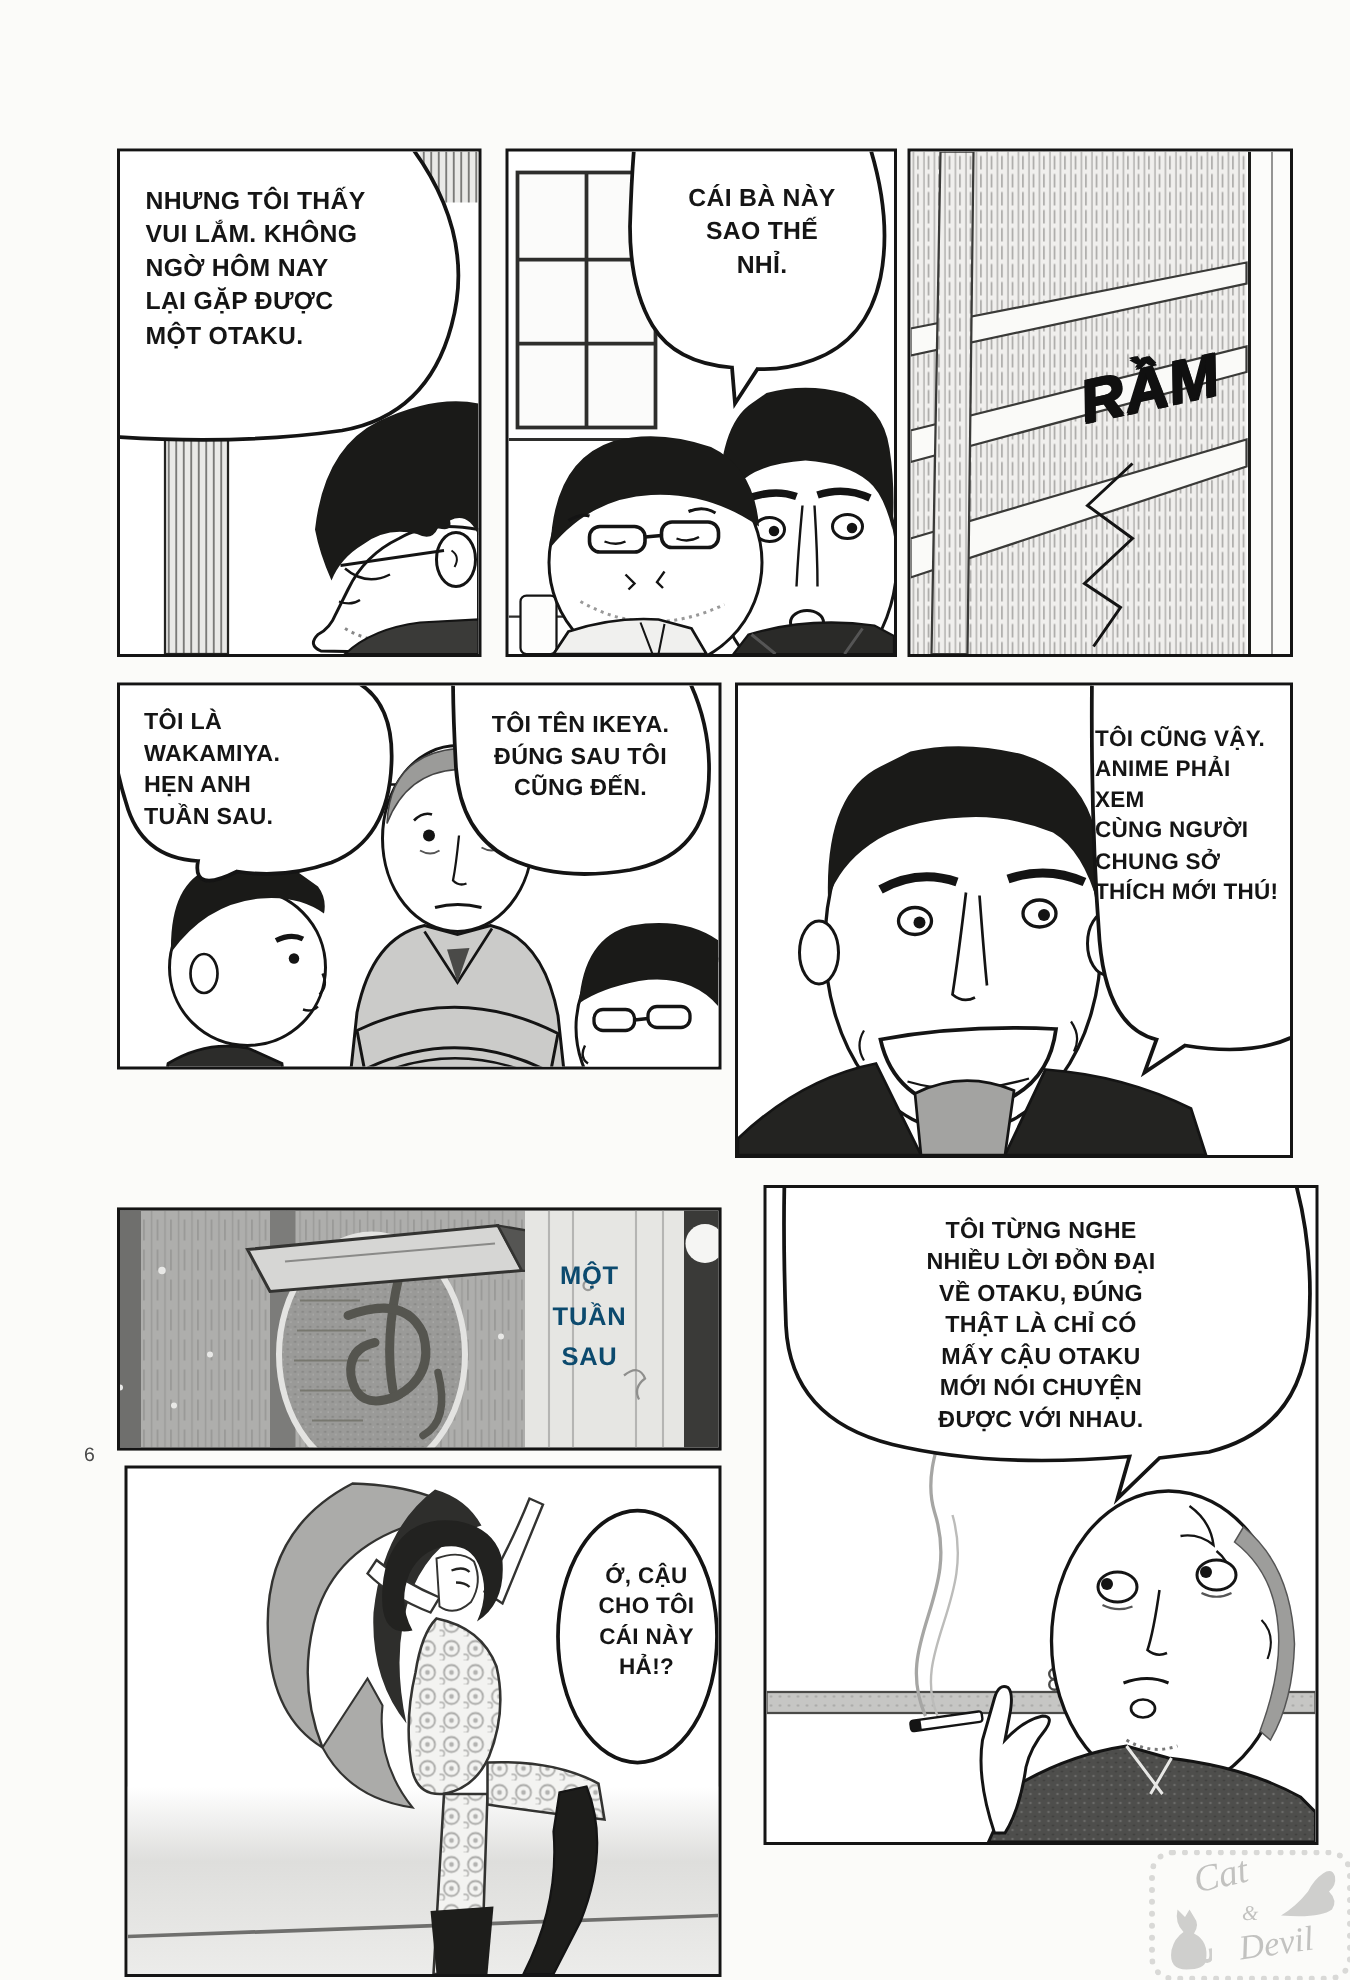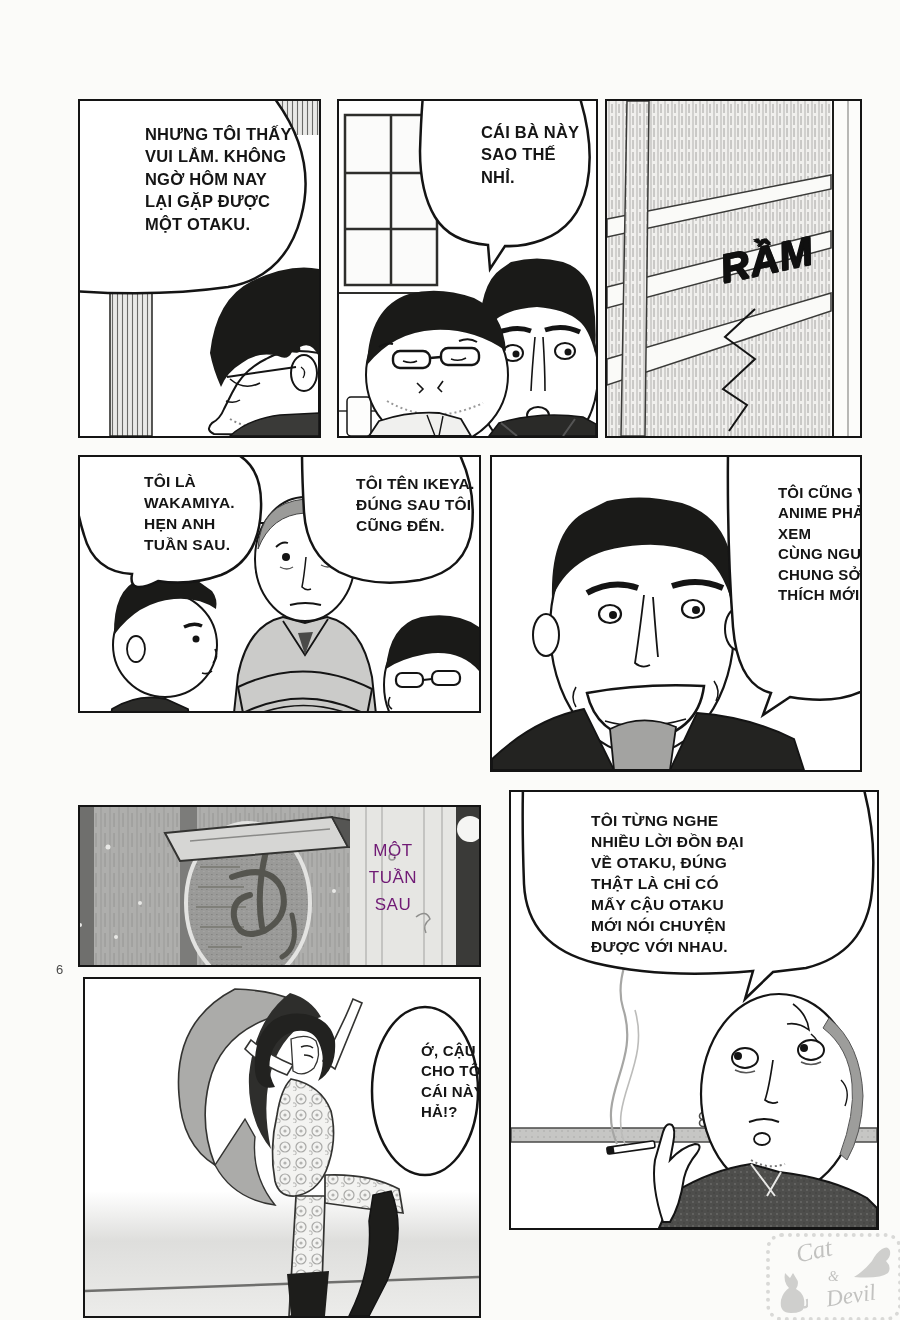--- a/index.html
+++ b/index.html
@@ -2,27 +2,27 @@
 <html><head>
 <meta charset="utf-8">
 <style>
   html,body{margin:0;padding:0;background:#e8e8e8;}
   .page{position:relative;width:900px;height:1320px;background:#fbfbf9;
         font-family:"Liberation Sans",sans-serif;overflow:hidden;}
   .panel{position:absolute;background:#fff;border:2px solid #141414;
          box-sizing:border-box;overflow:hidden;}
   .panel svg{position:absolute;left:0;top:0;display:block;}
   .btext{position:absolute;white-space:pre-line;font-weight:bold;color:#151515;
-         line-height:1.36;letter-spacing:.2px;margin-left:48px;}
-  .center{}
+         line-height:1.36;letter-spacing:.2px;}
+  .center{text-align:center;}
   .right{text-align:left;}
   .sfx{position:absolute;font-weight:bold;font-style:italic;color:#101010;
        transform:rotate(-12deg);font-size:40px;letter-spacing:1px;
        text-shadow:1.5px 0 #101010,0 1.5px #101010,1.5px 1.5px #101010;}
-  .caption{position:absolute;white-space:pre-line;font-weight:normal;color:#701a75;
+  .caption{position:absolute;white-space:pre-line;font-weight:bold;color:#0c4a6e;
            text-align:center;font-size:17px;line-height:1.6;letter-spacing:.5px;}
   .pagenum{position:absolute;left:56px;top:962px;font-size:13px;color:#4a4a4a;}
   .watermark{position:absolute;left:766px;top:1233px;width:128px;height:80px;
              border:4px dotted #d9d9d7;border-radius:16px;color:#c2c2c0;}
   .wm-script{position:absolute;font-family:"Liberation Serif",serif;font-style:italic;}
 </style>
 </head>
 <body>
 
 <div class="page">

